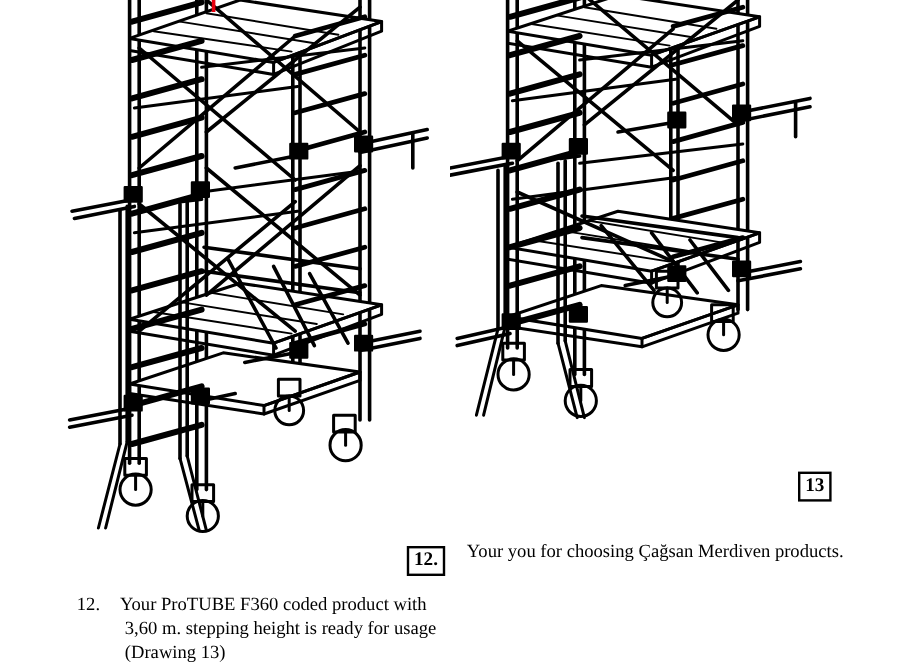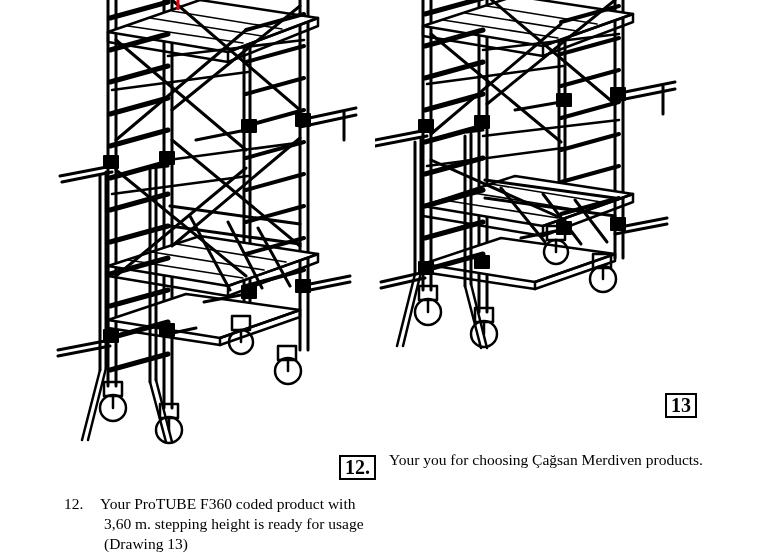--- a/index.html
+++ b/index.html
@@ -36,21 +36,21 @@
     top: -10px;
     width: 360px;
     height: 420px;
   }
   .step-badge {
     position: absolute;
     border: 2px solid #000;
     background: #fff;
     font-family: "Liberation Serif", serif;
     font-weight: bold;
-    font-size: 20px;
+    font-size: 16px;
     line-height: 18px;
     text-align: center;
     padding: 1px 4px 2px 4px;
   }
   #badge-12 {
     left: 339px;
     top: 455px;
   }
   #badge-13 {
     left: 665px;

